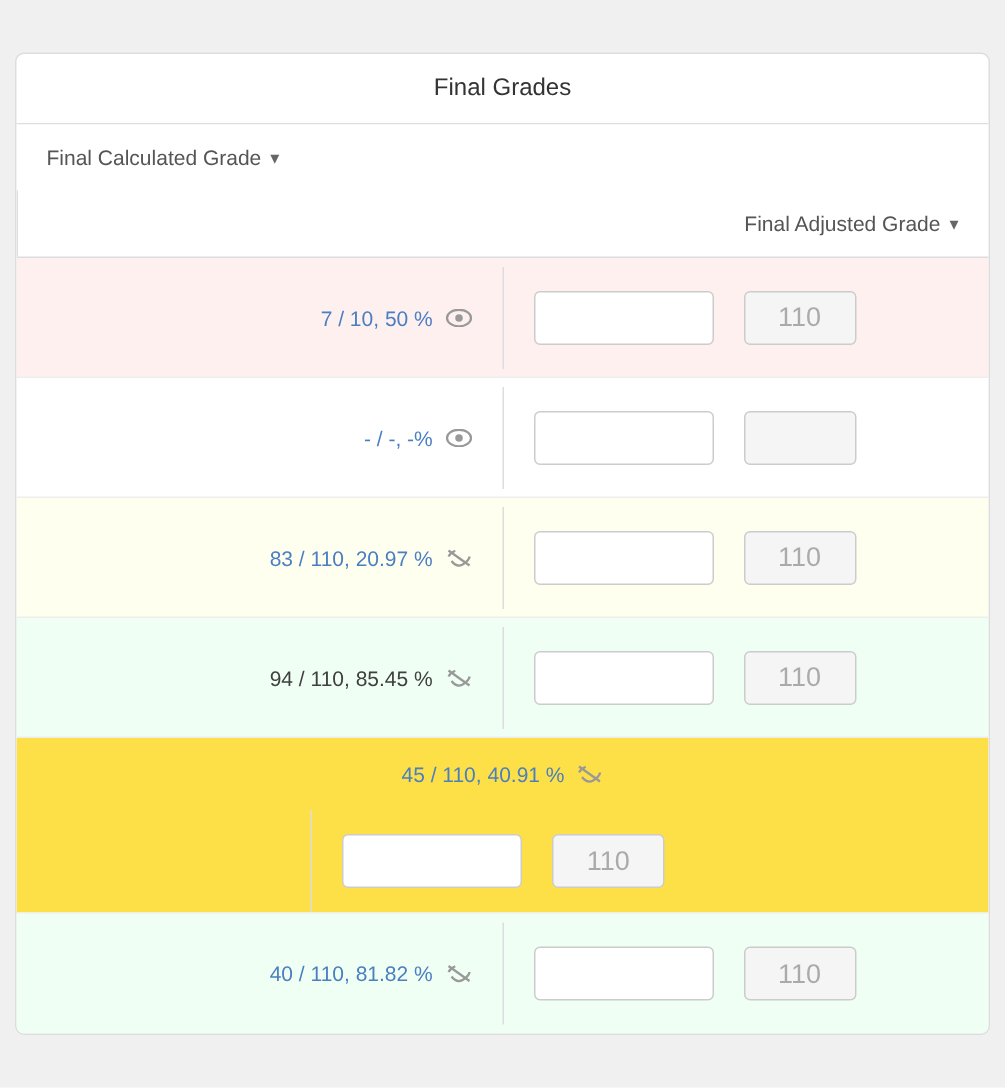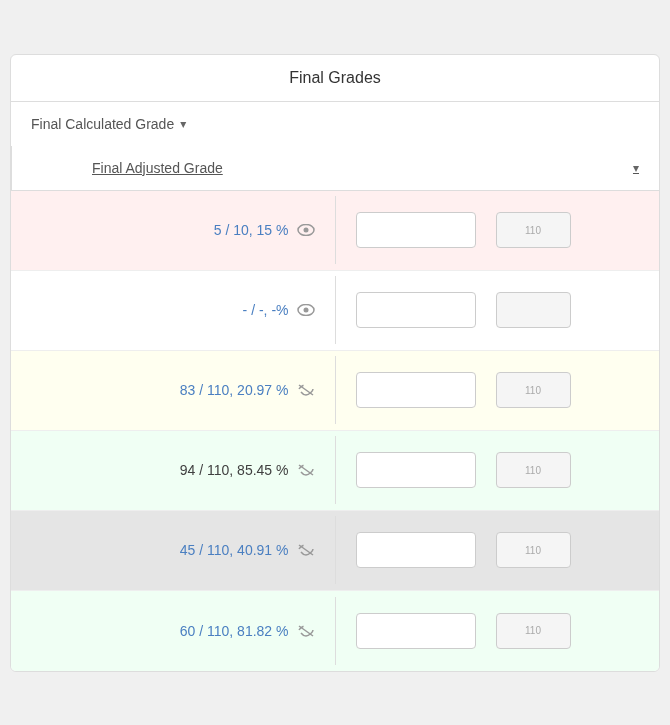--- a/index.html
+++ b/index.html
@@ -36,23 +36,22 @@
       flex: 1;
       padding: 14px 20px;
       font-size: 14px;
       color: #555;
       display: flex;
       align-items: center;
       gap: 6px;
     }
     .col-header.right {
       border-left: 1px solid #ddd;
-      justify-content: space-between;
+      justify-content: flex-end;
       padding-left: 80px;
-      text-decoration: underline;
     }
     .chevron {
       font-size: 12px;
       color: #666;
     }
     .table-row {
       display: flex;
       border-bottom: 1px solid #eee;
       min-height: 80px;
       align-items: center;
@@ -75,21 +74,21 @@
       padding: 16px 20px;
       display: flex;
       align-items: center;
       gap: 8px;
       border-left: 1px solid #ddd;
     }
     .row-pink { background: #fff0f0; }
     .row-white { background: #fff; }
     .row-yellow { background: #fffff0; }
     .row-green-light { background: #f0fff4; }
-    .row-pink2 { background: #e5e5e5; }
+    .row-pink2 { background: #fde047; flex-direction: column; }
     .row-green2 { background: #f0fff4; }
 
     .input-box {
       border: 1px solid #ccc;
       border-radius: 4px;
       height: 36px;
       width: 120px;
       background: #fff;
       outline: none;
       padding: 4px 8px;
@@ -98,21 +97,21 @@
     }
     .points-box {
       border: 1px solid #ccc;
       border-radius: 4px;
       height: 36px;
       width: 75px;
       background: #f5f5f5;
       display: flex;
       align-items: center;
       justify-content: center;
-      font-size: 10px;
+      font-size: 18px;
       color: #aaa;
     }
     .divider-line {
       width: 4px;
       height: 36px;
       display: flex;
       align-items: center;
       justify-content: center;
       color: #ccc;
       font-size: 18px;
@@ -132,21 +131,21 @@
     </div>
     <div class="col-header right">
       <span>Final Adjusted Grade</span>
       <span class="chevron">▾</span>
     </div>
   </div>
 
   <div id="rows-container">
       <div class="table-row row-pink">
     <div class="cell-left">
-      <span style="color:#4a7fc1; font-size:14px;">5 / 10, 15 %</span>
+      <span style="color:#4a7fc1; font-size:14px;">7 / 10, 50 %</span>
       <svg width="18" height="12" viewBox="0 0 18 12" fill="none" xmlns="http://www.w3.org/2000/svg" style="cursor:pointer;">
         <ellipse cx="9" cy="6" rx="8" ry="5.5" stroke="#999" stroke-width="1.5"></ellipse>
         <circle cx="9" cy="6" r="2.5" fill="#999"></circle>
       </svg>
     </div>
     <div class="cell-right">
       <input class="input-box" type="text" value="" style="">
       <div class="divider-line"></div>
       <div class="points-box">110</div>
     </div>
@@ -205,21 +204,21 @@
       </svg>
     </div>
     <div class="cell-right">
       <input class="input-box" type="text" value="" style="">
       <div class="divider-line"></div>
       <div class="points-box">110</div>
     </div>
   </div>
       <div class="table-row row-green2">
     <div class="cell-left">
-      <span style="color:#4a7fc1; font-size:14px;">60 / 110, 81.82 %</span>
+      <span style="color:#4a7fc1; font-size:14px;">40 / 110, 81.82 %</span>
       <svg width="18" height="14" viewBox="0 0 18 14" fill="none" xmlns="http://www.w3.org/2000/svg" style="cursor:pointer;">
         <line x1="2" y1="2" x2="16" y2="12" stroke="#999" stroke-width="1.5"></line>
         <path d="M4 9C5.5 11 7.5 12 9 12C12 12 16 8 16 6" stroke="#999" stroke-width="1.5"></path>
         <path d="M2 6C2.8 4.5 4.5 3 6.5 2.2" stroke="#999" stroke-width="1.5"></path>
       </svg>
     </div>
     <div class="cell-right">
       <input class="input-box" type="text" value="" style="">
       <div class="divider-line"></div>
       <div class="points-box">110</div>

